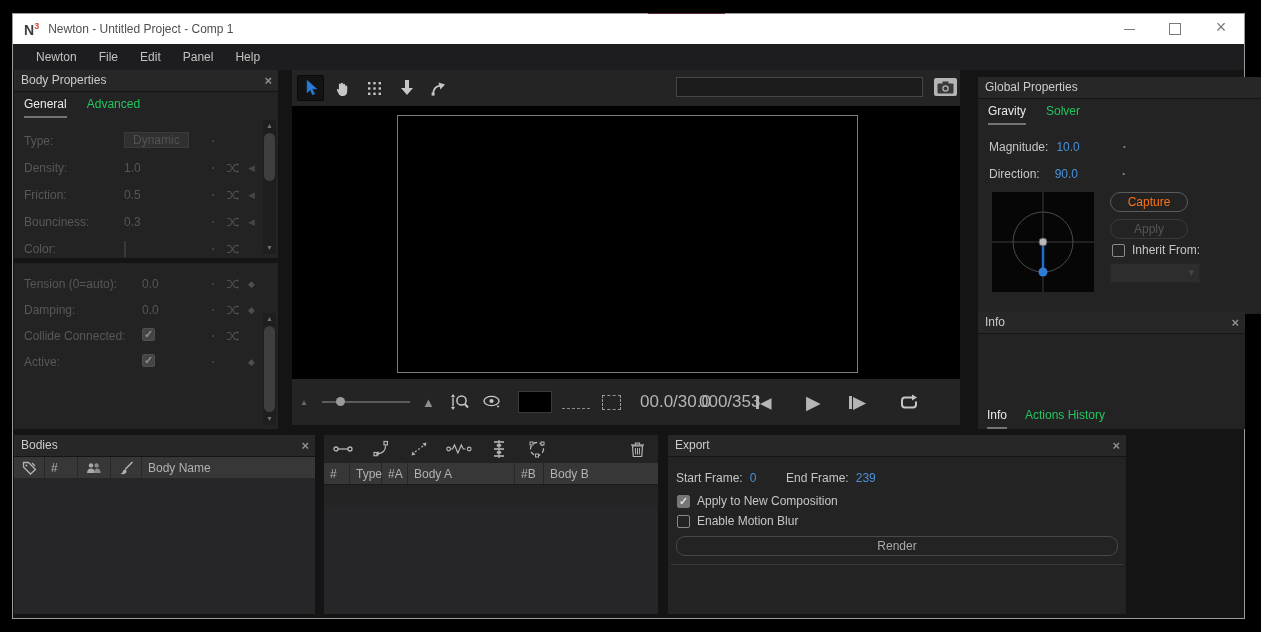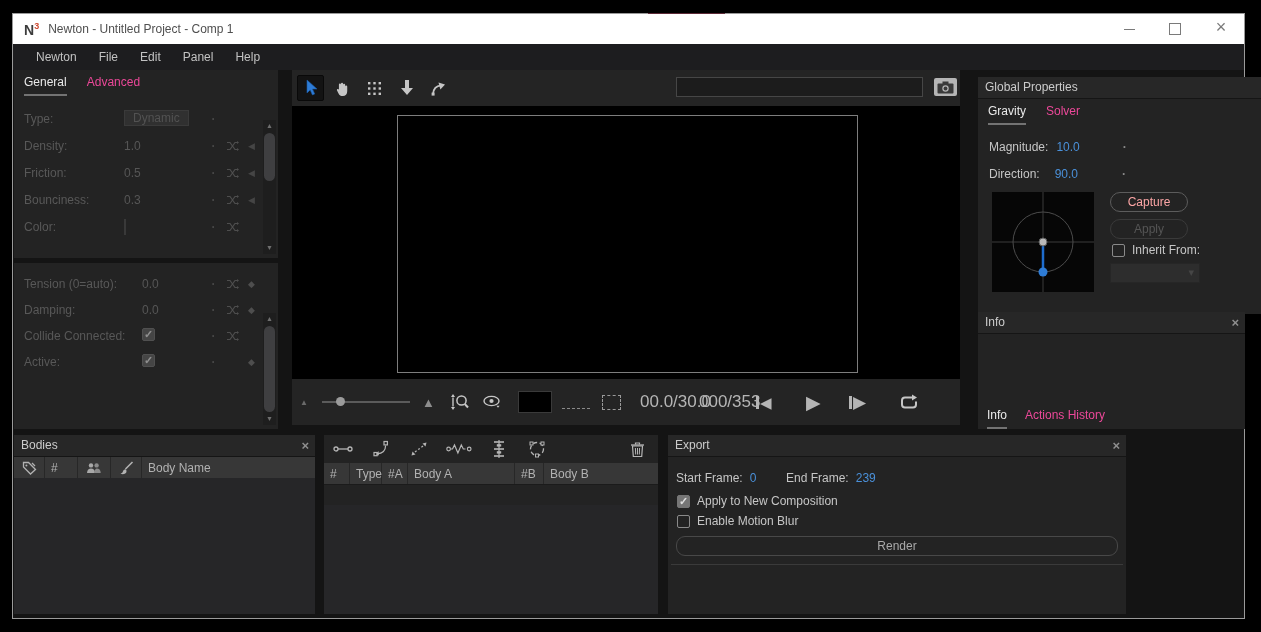--- a/index.html
+++ b/index.html
@@ -22,21 +22,21 @@
   .menu-item{padding:0 11px;color:#c2c2c2}
   .content{position:absolute;top:56px;left:0;right:0;bottom:0;background:#141414}
 
   
   .panel{position:absolute;background:#232323}
   .phead{height:21px;line-height:21px;padding:0 7px;color:#cbcbcb;background:#272727;border-bottom:1px solid #151515;position:relative}
   .pclose{position:absolute;right:6px;top:0;height:21px;line-height:21px;color:#8f8f8f}
   .pclose::before{content:"×";font-weight:bold;font-size:13px}
   .tabs{display:flex;padding:0 10px;height:26px;align-items:flex-end;gap:20px}
   .tabs.tight{gap:11px}
-  .tab{color:#ec4899;padding-bottom:7px}
+  .tab{color:#22c55e;padding-bottom:7px}
   .tab.active{color:#eaeaea;border-bottom:2px solid #737373;padding-bottom:5px}
 
   
   .prows{padding-top:9px}
   .prow{display:flex;align-items:center;height:27px;padding-left:10px;padding-right:17px;color:#585858}
   .plabel{width:100px}
   .plabel.wide{width:118px}
   .pvalue{flex:1;color:#565656}
   .type-box{width:78px;height:17px;background:#303030;border:1px solid #3a3a3a;line-height:17px;padding:0 8px;color:#525252;position:relative}
   .color-swatch{width:54px;height:14px;background:#2b2b2b;border:1px solid #393939}
@@ -86,21 +86,21 @@
   .dash-rect{width:17px;height:13px;border:1px dashed #9a9a9a}
   .swatch-black{width:32px;height:20px;background:#000;border:1px solid #3a3a3a}
   .pb-bar{width:3px;height:13px;background:#b5b5b5;margin-right:1px}
   .pb-tri{font-size:15px;color:#b5b5b5;line-height:13px}
   .pb-play{font-size:19px;color:#b5b5b5}
 
   
   .gp-row{position:absolute;left:11px;display:flex;align-items:center;color:#c6c6c6}
   .gp-val{color:#4a90d9}
   .gp-dot{color:#8a8a8a;font-weight:bold}
-  .btn-pill{position:absolute;width:78px;height:20px;border:1px solid #5c5c5c;border-radius:10px;color:#fca5a5;display:flex;align-items:center;justify-content:center;box-sizing:border-box}
+  .btn-pill{position:absolute;width:78px;height:20px;border:1px solid #5c5c5c;border-radius:10px;color:#f97316;display:flex;align-items:center;justify-content:center;box-sizing:border-box}
   .btn-pill.disabled{border-color:#3a3a3a;color:#555}
   .gp-dropdown{position:absolute;width:90px;height:20px;background:#2d2d2d;border:1px solid #262626;box-sizing:border-box}
   .gp-dropdown::after{content:"▾";position:absolute;right:5px;top:2px;color:#464646;font-size:11px}
 
   
   .info-tabs{position:absolute;bottom:0;left:0;right:0;height:26px;display:flex;gap:18px;padding:0 9px;align-items:flex-end}
 
   
   .ex-label{color:#c6c6c6}
   .ex-val{color:#4a90d9}
@@ -134,20 +134,24 @@
     <span class="menu-item">Newton</span>
     <span class="menu-item">File</span>
     <span class="menu-item">Edit</span>
     <span class="menu-item">Panel</span>
     <span class="menu-item">Help</span>
   </div>
 
   <div class="content">
 
     <div class="panel" style="left:1px;top:0;width:264px;height:188px">
+      <div class="phead">
+        <span>Body Properties</span>
+        <span class="pclose"></span>
+      </div>
       <div class="tabs">
         <span class="tab active">General</span>
         <span class="tab">Advanced</span>
       </div>
       <div class="prows">
         <div class="prow">
           <span class="plabel">Type:</span>
           <span class="pvalue"><span class="type-box">Dynamic</span></span>
           <span class="ic kdot">·</span>
           <span class="ic"></span>

